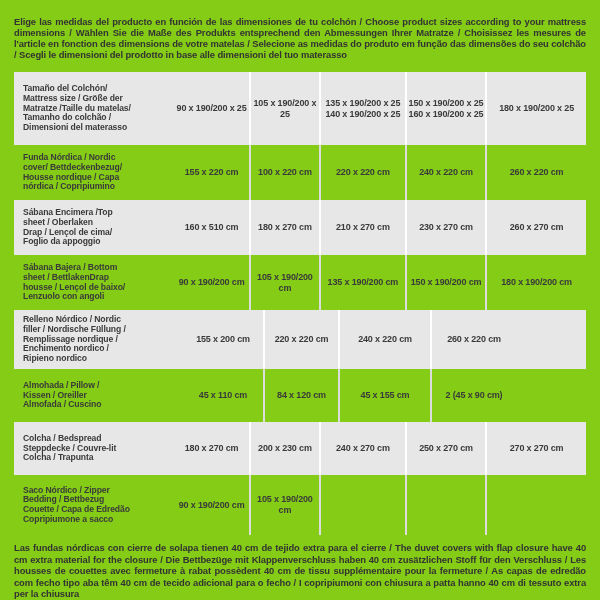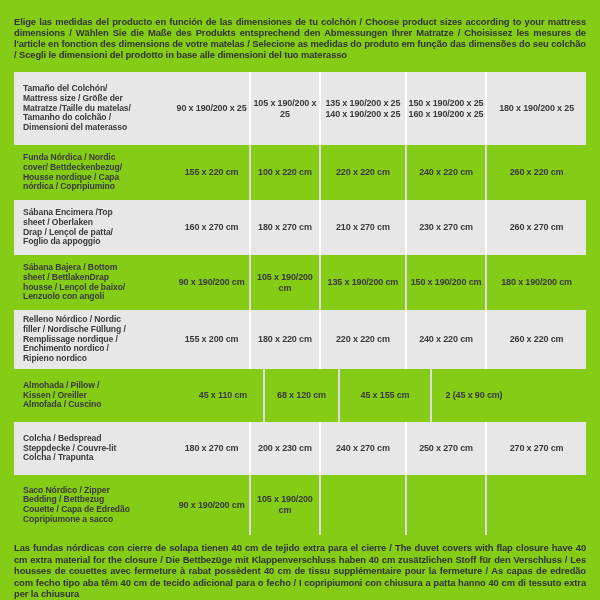--- a/index.html
+++ b/index.html
@@ -90,25 +90,25 @@
         </div>
       <div class="cell val">
           <span class="txt">260 x 220 cm</span>
         </div>
     </div>
 
     <div class="row shade r3">
       <div class="cell label">
           <span class="txt">Sábana Encimera /Top
 sheet / Oberlaken
-Drap / Lençol de patta/
+Drap / Lençol de cima/
 Foglio da appoggio</span>
         </div>
       <div class="cell val">
-          <span class="txt">160 x 270 cm</span>
+          <span class="txt">160 x 510 cm</span>
         </div>
       <div class="cell val">
           <span class="txt">180 x 270 cm</span>
         </div>
       <div class="cell val">
           <span class="txt">210 x 270 cm</span>
         </div>
       <div class="cell val">
           <span class="txt">230 x 270 cm</span>
         </div>
@@ -146,44 +146,41 @@
           <span class="txt">Relleno Nórdico / Nordic
 filler / Nordische Füllung /
 Remplissage nordique /
 Enchimento nordico /
 Ripieno nordico</span>
         </div>
       <div class="cell val">
           <span class="txt">155 x 200 cm</span>
         </div>
       <div class="cell val">
-          <span class="txt">180 x 220 cm</span>
-        </div>
-      <div class="cell val">
           <span class="txt">220 x 220 cm</span>
         </div>
       <div class="cell val">
           <span class="txt">240 x 220 cm</span>
         </div>
       <div class="cell val">
           <span class="txt">260 x 220 cm</span>
         </div>
     </div>
 
     <div class="row r6">
       <div class="cell label">
           <span class="txt">Almohada  / Pillow /
 Kissen / Oreiller
 Almofada / Cuscino</span>
         </div>
       <div class="cell val">
           <span class="txt">45 x 110 cm</span>
         </div>
       <div class="cell val">
-          <span class="txt">68 x 120 cm</span>
+          <span class="txt">84 x 120 cm</span>
         </div>
       <div class="cell val">
           <span class="txt">45 x 155 cm</span>
         </div>
       <div class="cell val">
           <span class="txt">2 (45 x 90 cm)</span>
         </div>
     </div>
 
     <div class="row shade r7">

